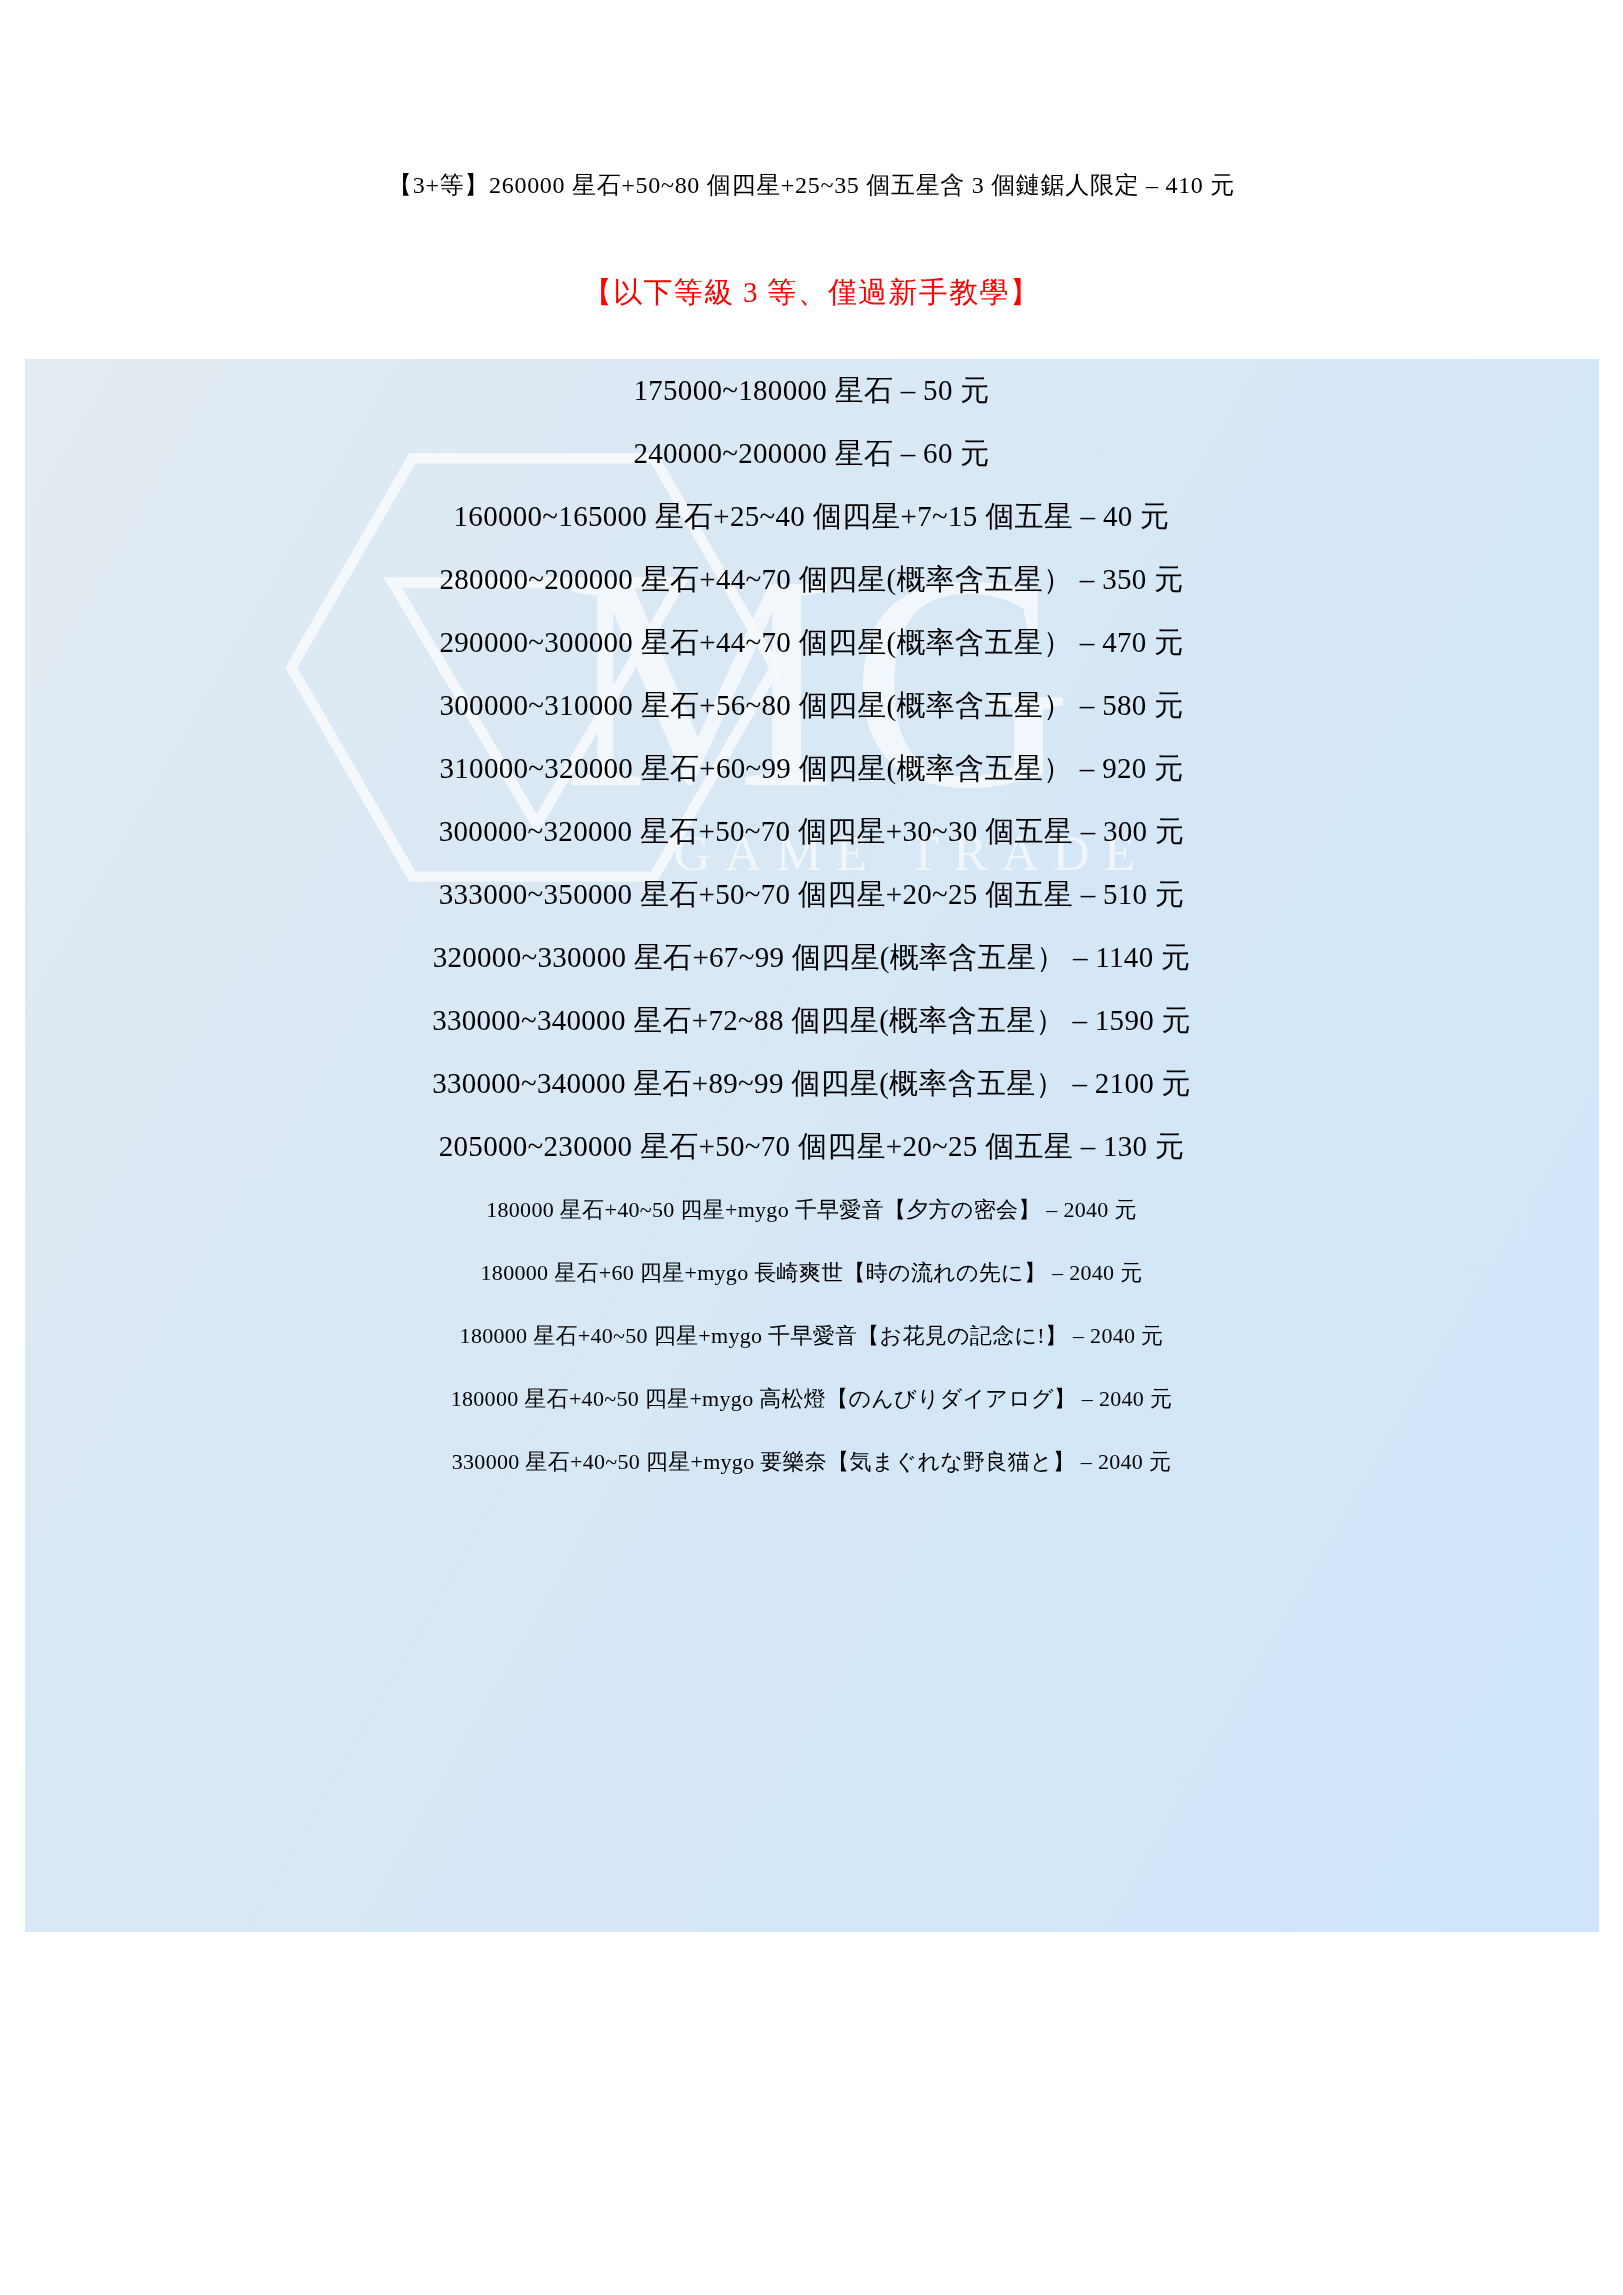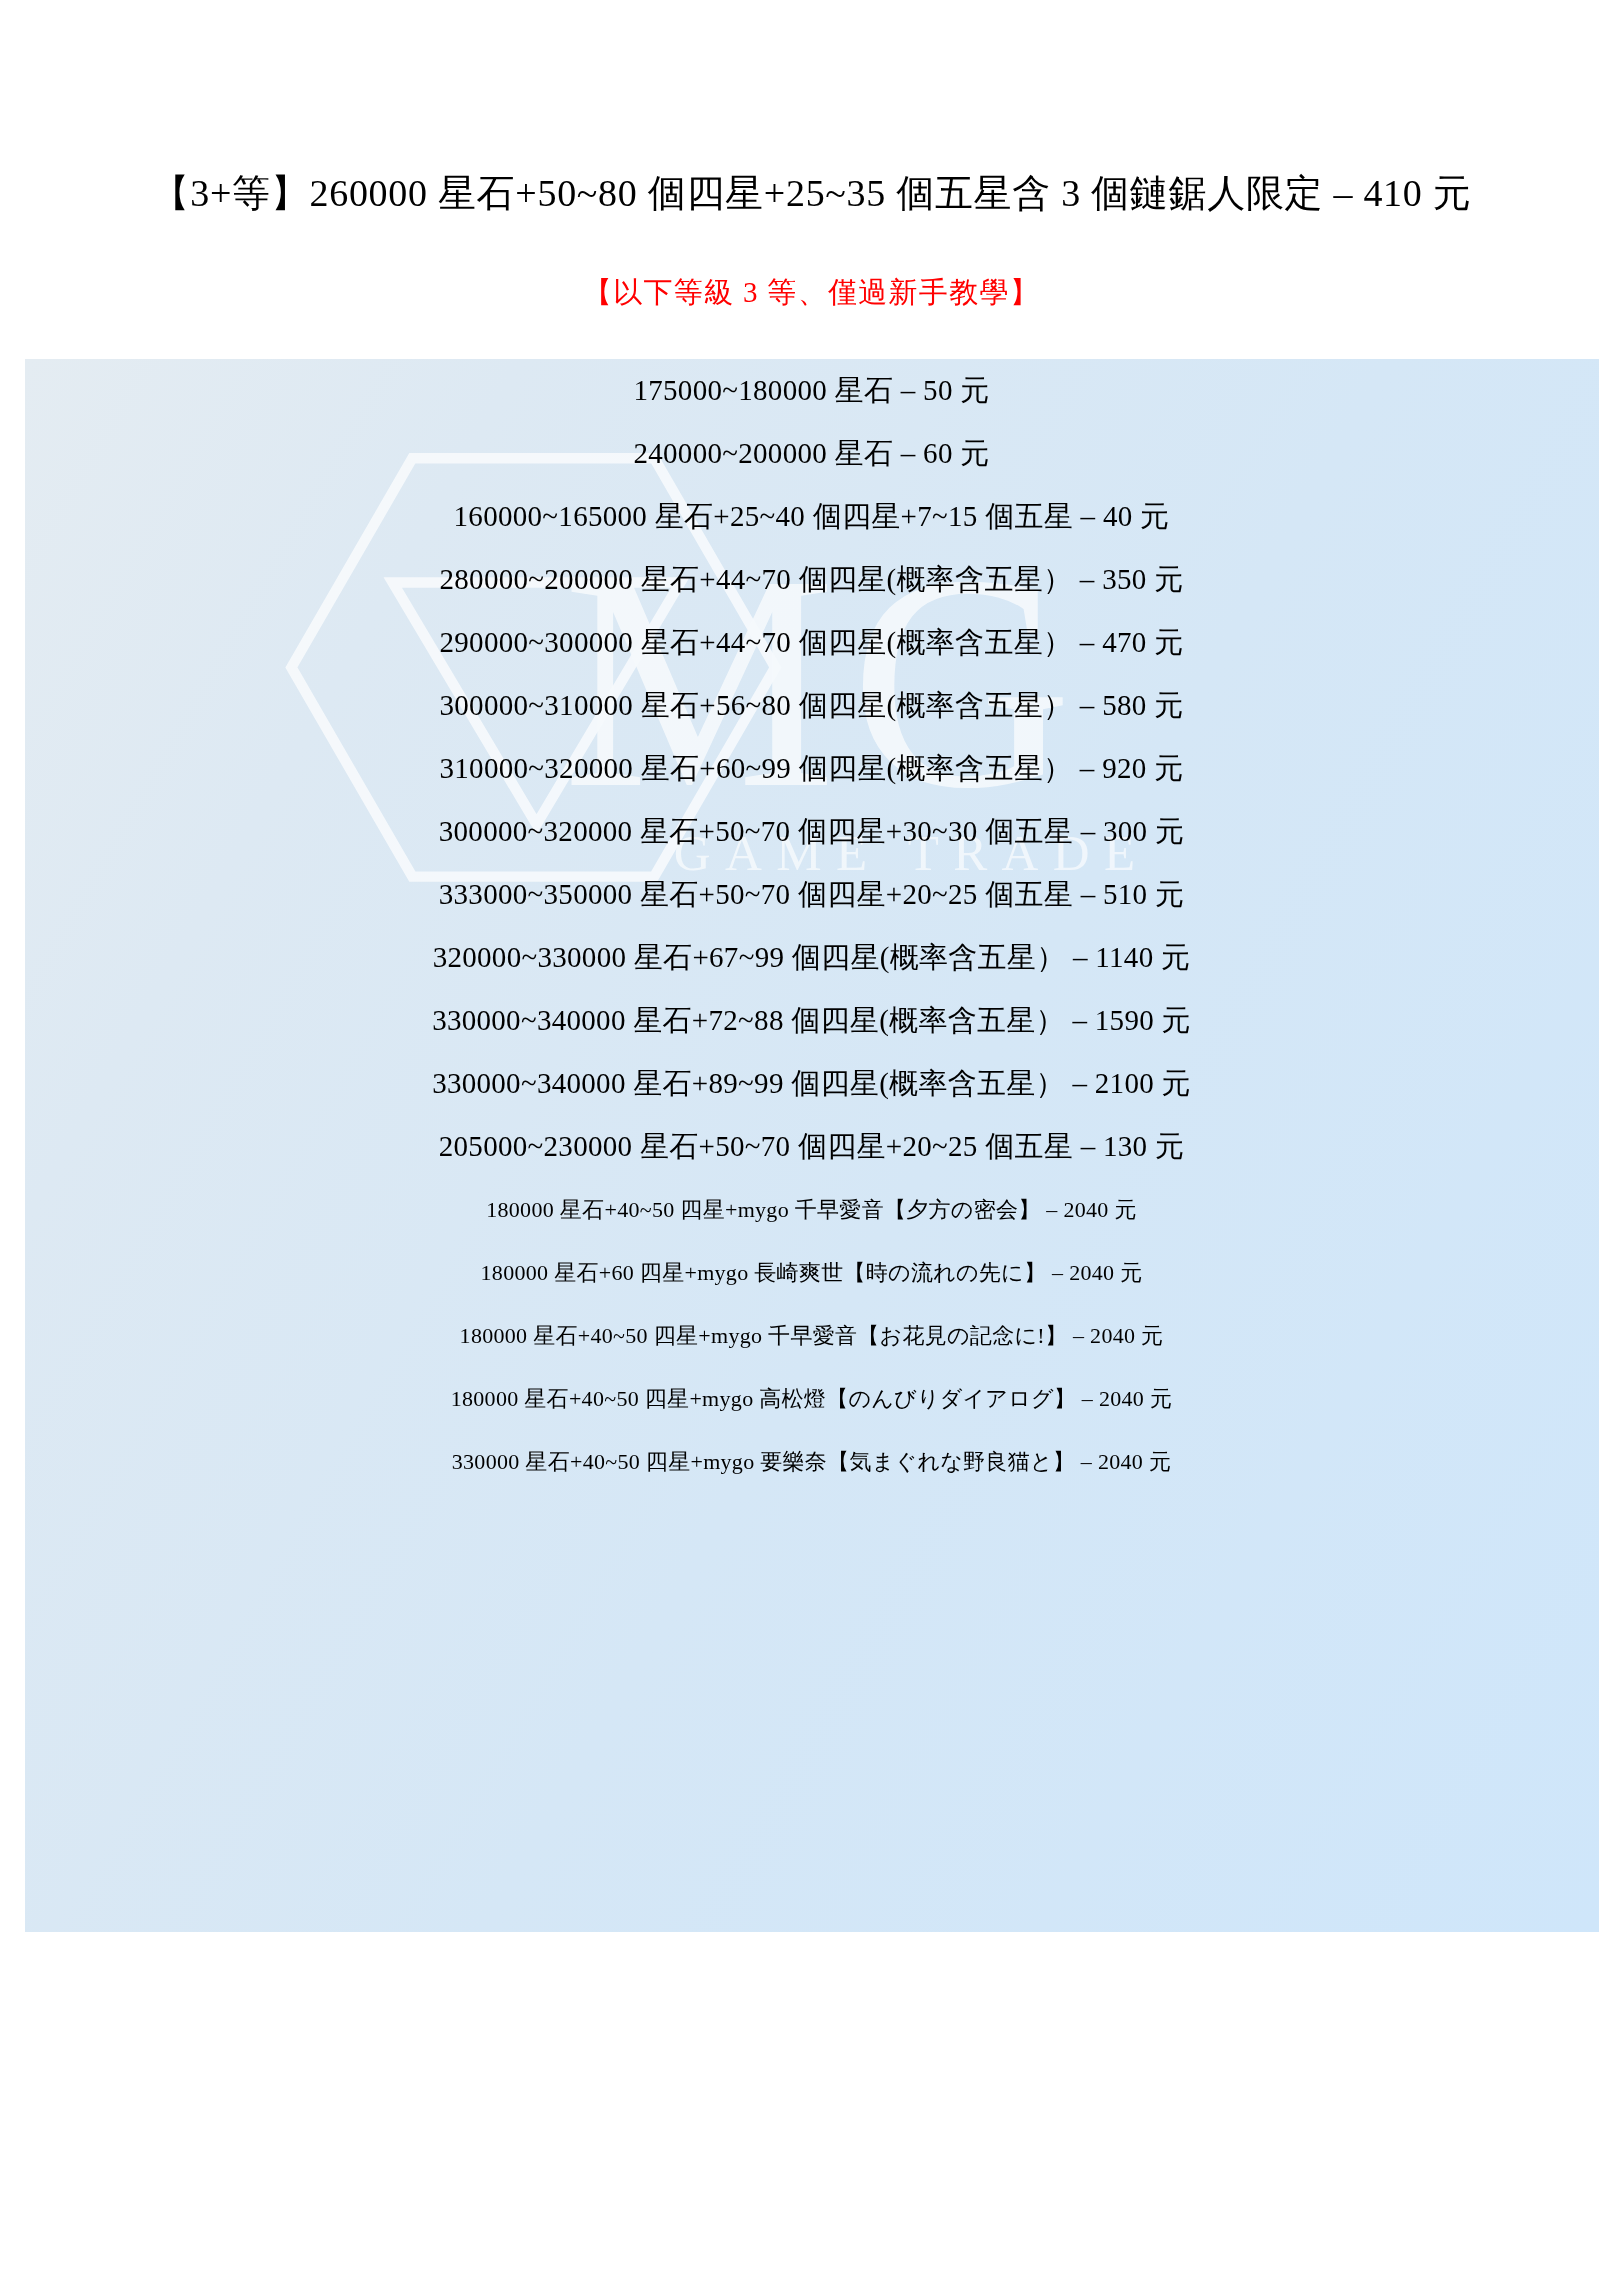--- a/index.html
+++ b/index.html
@@ -15,21 +15,21 @@
     overflow: hidden;
   }
   .page {
     position: relative;
     width: 1623px;
     height: 2295px;
     box-sizing: border-box;
   }
   .header-line {
     text-align: center;
-    font-size: 38px;
+    font-size: 24px;
     line-height: 1.2;
     color: #000000;
     letter-spacing: 0.7px;
     margin: 0;
     padding: 0;
   }
   .header-1 {
     position: absolute;
     top: 171px;
     left: 0;

